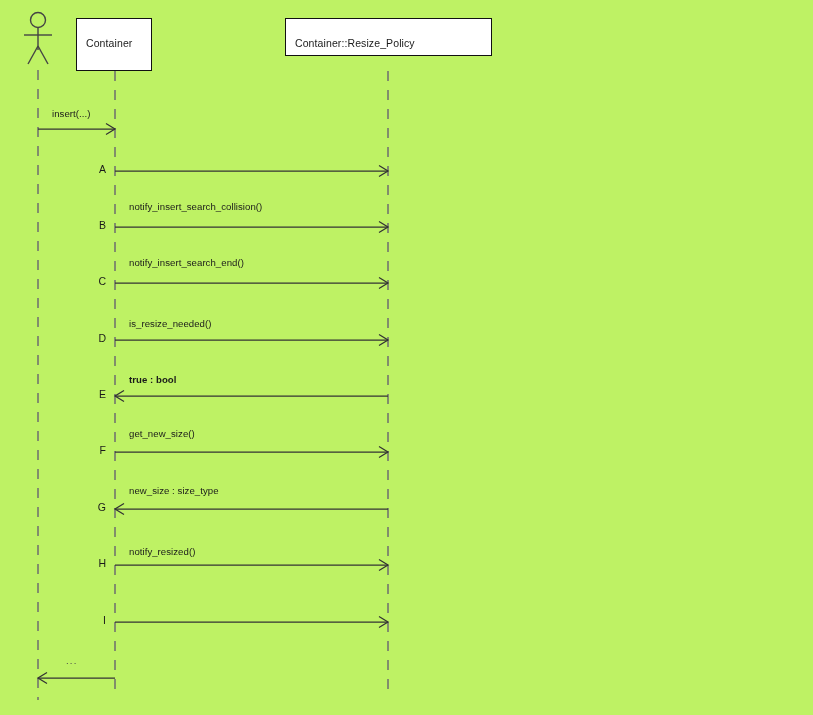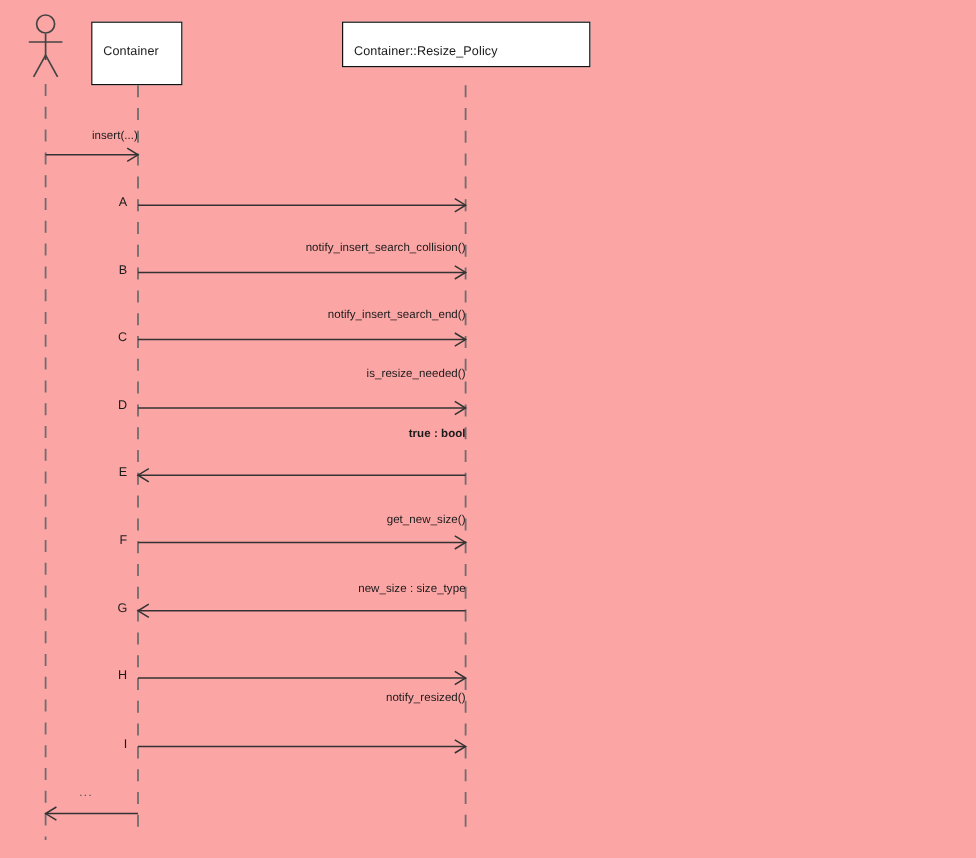--- a/index.html
+++ b/index.html
@@ -8,21 +8,21 @@
     background: #ffffff;
   }
   body {
     font-family: "Liberation Sans", sans-serif;
     color: #1a1a1a;
   }
   #diagram-root {
     position: relative;
     width: 813px;
     height: 715px;
-    background: #fca5a5;
+    background: #bef264;
     overflow: hidden;
   }
   .svg-layer {
     position: absolute;
     left: 0;
     top: 0;
     width: 813px;
     height: 715px;
   }
   .lifeline-box {
@@ -37,22 +37,23 @@
     font-size: 10.5px;
     color: #1a1a1a;
     white-space: nowrap;
     letter-spacing: 0.1px;
   }
   .msg-label {
     position: absolute;
     font-size: 9.6px;
     color: #1a1a1a;
     white-space: nowrap;
-    text-align: right;
+    text-align: left;
     letter-spacing: 0.05px;
+    margin-left: 14px;
   }
   .msg-label.bold {
     font-weight: bold;
   }
   .step-label {
     position: absolute;
     font-size: 10.5px;
     color: #1a1a1a;
     text-align: right;
     white-space: nowrap;
@@ -153,29 +154,29 @@
     <span class="box-label" style="top:18px;">Container::Resize_Policy</span>
   </div>
 
   <div class="msg-label" style="left:38px; top:108px; width:77px;">insert(...)</div>
 
 
   <div class="msg-label" style="left:115px; top:201px; width:273px;">notify_insert_search_collision()</div>
 
   <div class="msg-label" style="left:115px; top:257px; width:273px;">notify_insert_search_end()</div>
 
-  <div class="msg-label" style="left:115px; top:306px; width:273px;">is_resize_needed()</div>
+  <div class="msg-label" style="left:115px; top:318px; width:273px;">is_resize_needed()</div>
 
-  <div class="msg-label bold" style="left:115px; top:356px; width:273px;">true : bool</div>
+  <div class="msg-label bold" style="left:115px; top:374px; width:273px;">true : bool</div>
 
   <div class="msg-label" style="left:115px; top:485px; width:273px;">new_size : size_type</div>
 
   <div class="msg-label" style="left:115px; top:428px; width:273px;">get_new_size()</div>
 
-  <div class="msg-label" style="left:115px; top:576px; width:273px;">notify_resized()</div>
+  <div class="msg-label" style="left:115px; top:546px; width:273px;">notify_resized()</div>
 
 
   <div class="ellipsis-label" style="left:66px; top:655px;">...</div>
 
   <div class="step-label" style="left:66px; top:163px; width:40px;">A</div>
 
   <div class="step-label" style="left:66px; top:219px; width:40px;">B</div>
 
   <div class="step-label" style="left:66px; top:275px; width:40px;">C</div>
 

